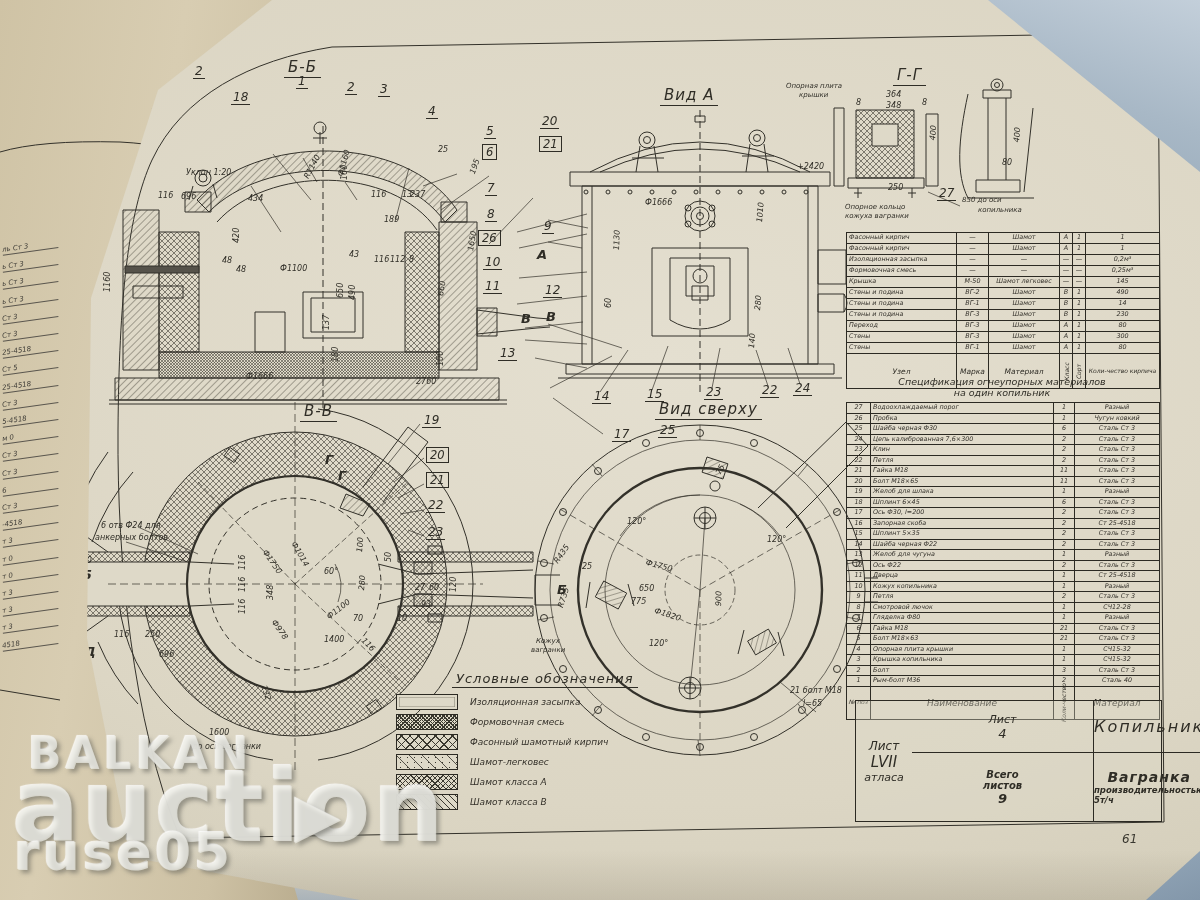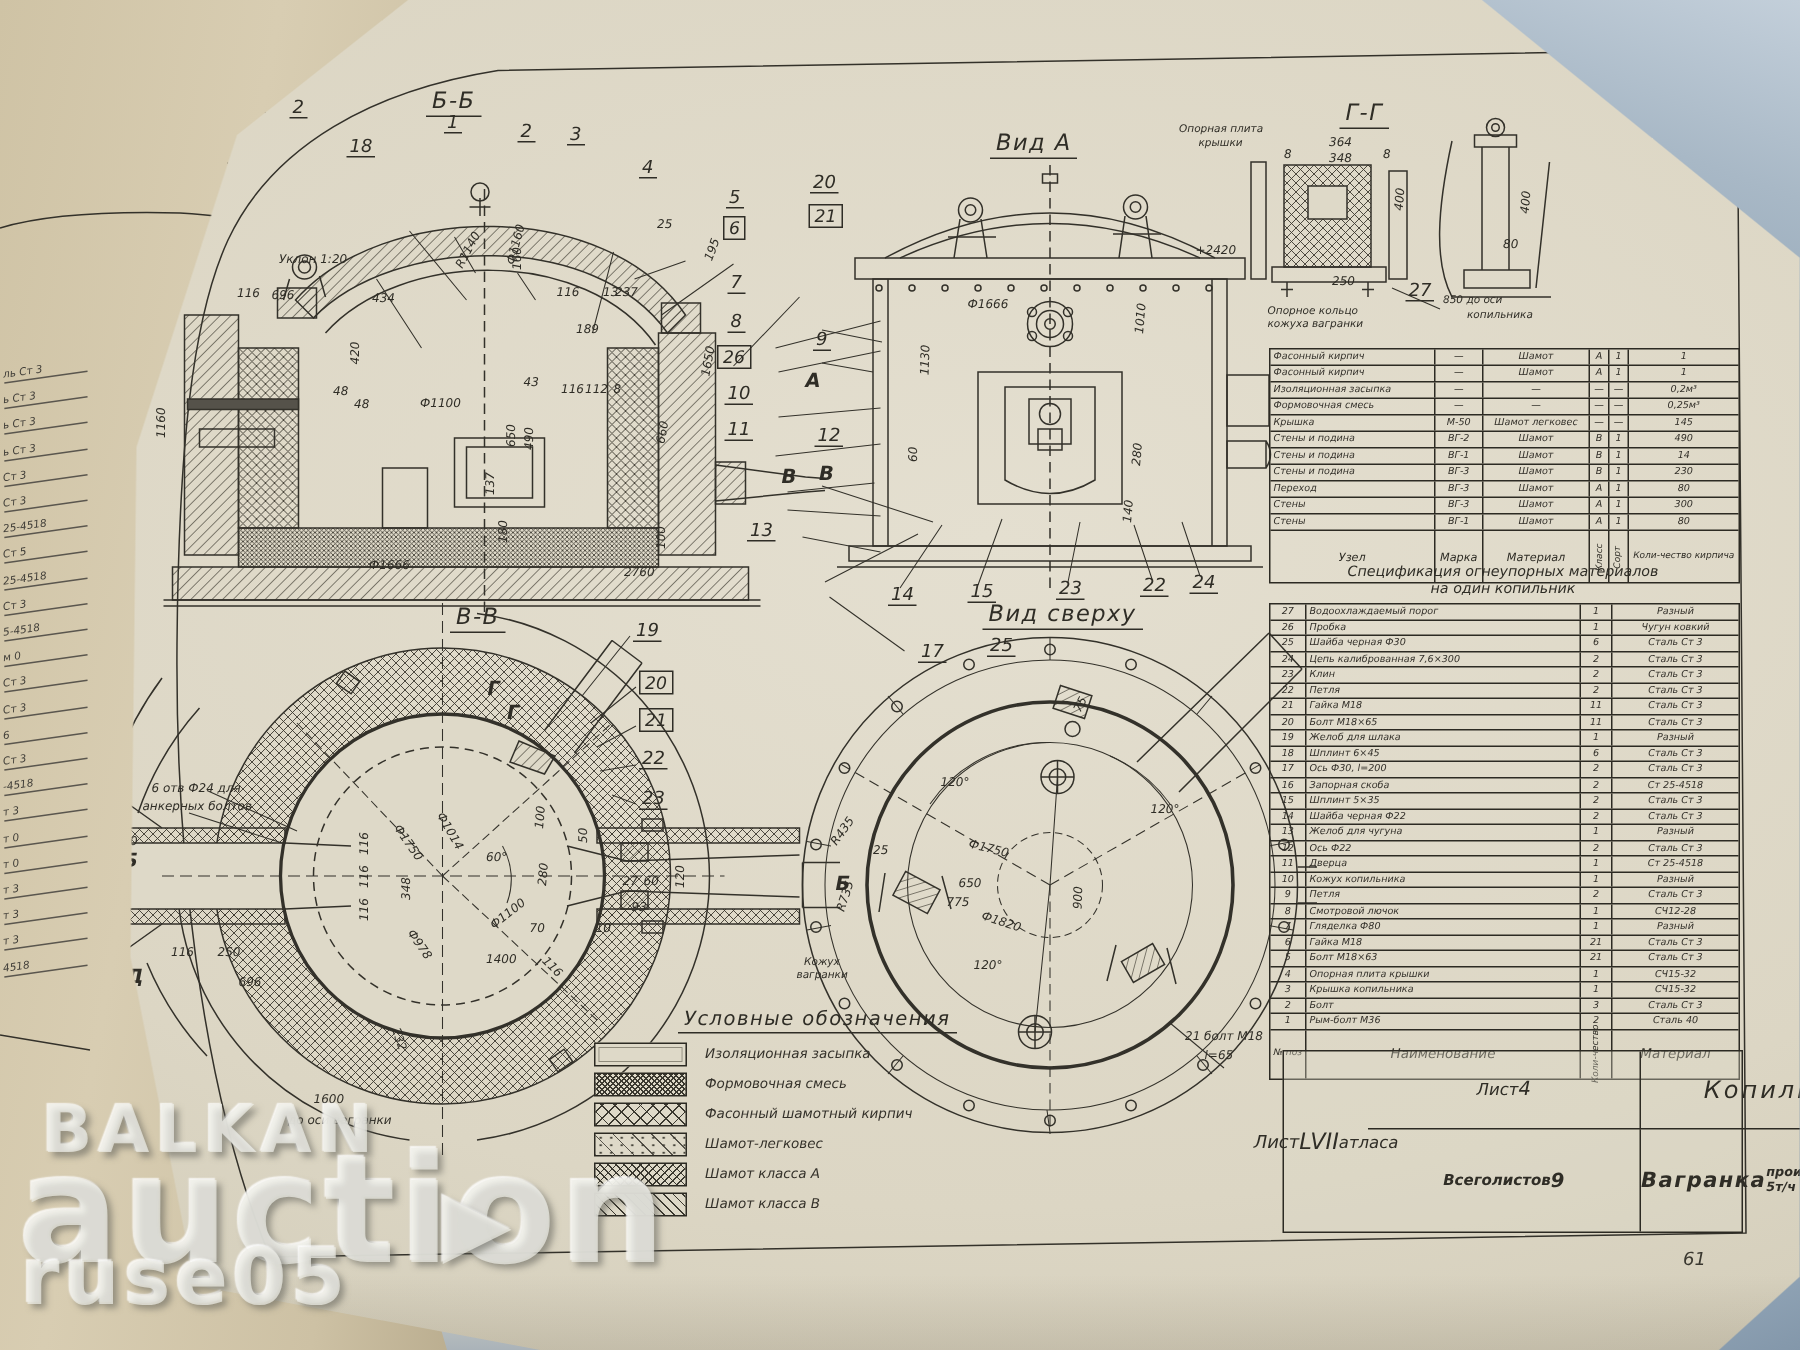--- a/index.html
+++ b/index.html
@@ -76,21 +76,21 @@
   .p-cross{background:repeating-linear-gradient(45deg,#3a382f 0 0.8px,transparent .8px 6px),
            repeating-linear-gradient(-45deg,#3a382f 0 0.8px,transparent .8px 6px),#ded9c8;}
   .p-dots{background:radial-gradient(#3a382f .7px,transparent .9px),
           repeating-linear-gradient(45deg,#56534a 0 .6px,transparent .6px 9px),#ded9c8;background-size:7px 5px,auto;}
   .p-diag{background:repeating-linear-gradient(45deg,#3a382f 0 0.9px,transparent .9px 4.6px),#ded9c8;}
   .p-crossa{background:repeating-linear-gradient(45deg,#3a382f 0 0.8px,transparent .8px 3.8px),
             repeating-linear-gradient(-45deg,#3a382f 0 0.8px,transparent .8px 3.8px),#ded9c8;}
   
   .tblock{position:absolute;border:1.6px solid #2c2a23;display:grid;
     grid-template-columns:56px 182px 1fr;grid-template-rows:52px 1fr;background:rgba(222,217,200,.35);}
-  .tb-cell{border-right:1.2px solid #2c2a23;border-bottom:1.2px solid #2c2a23;display:flex;flex-direction:row;
+  .tb-cell{border-right:1.2px solid #2c2a23;border-bottom:1.2px solid #2c2a23;display:flex;flex-direction:column;
     align-items:center;justify-content:center;font-family:"DejaVu Sans",sans-serif;font-style:italic;color:#2f2d26;}
   .tb-right{grid-row:1/3;border-bottom:none;border-right:none;}
   .tb-rowlast{border-bottom:none;font-weight:bold;}
   .pageno{position:absolute;font:italic 12px "DejaVu Sans",sans-serif;color:#3a3830;}
   
   .wm{position:absolute;left:0;top:0;width:1200px;height:900px;pointer-events:none;}
   .wm span{position:absolute;font-family:"DejaVu Sans",sans-serif;font-weight:bold;
     color:rgba(238,238,232,.72);
     text-shadow:3px 3px 4px rgba(95,95,88,.55), -1px -1px 1px rgba(255,255,255,.85);}
   .wm-1{left:28px;top:92px;font-size:44px;letter-spacing:4px;top:728px;}

